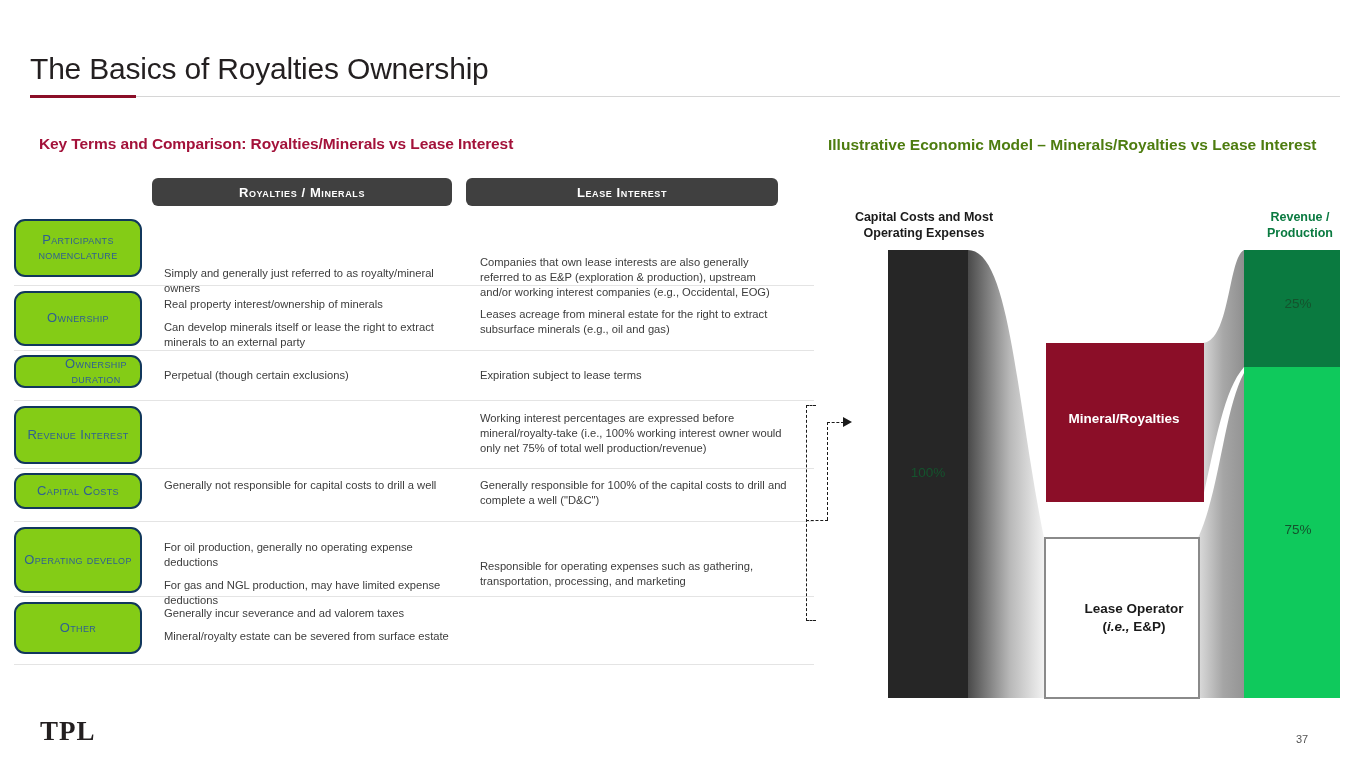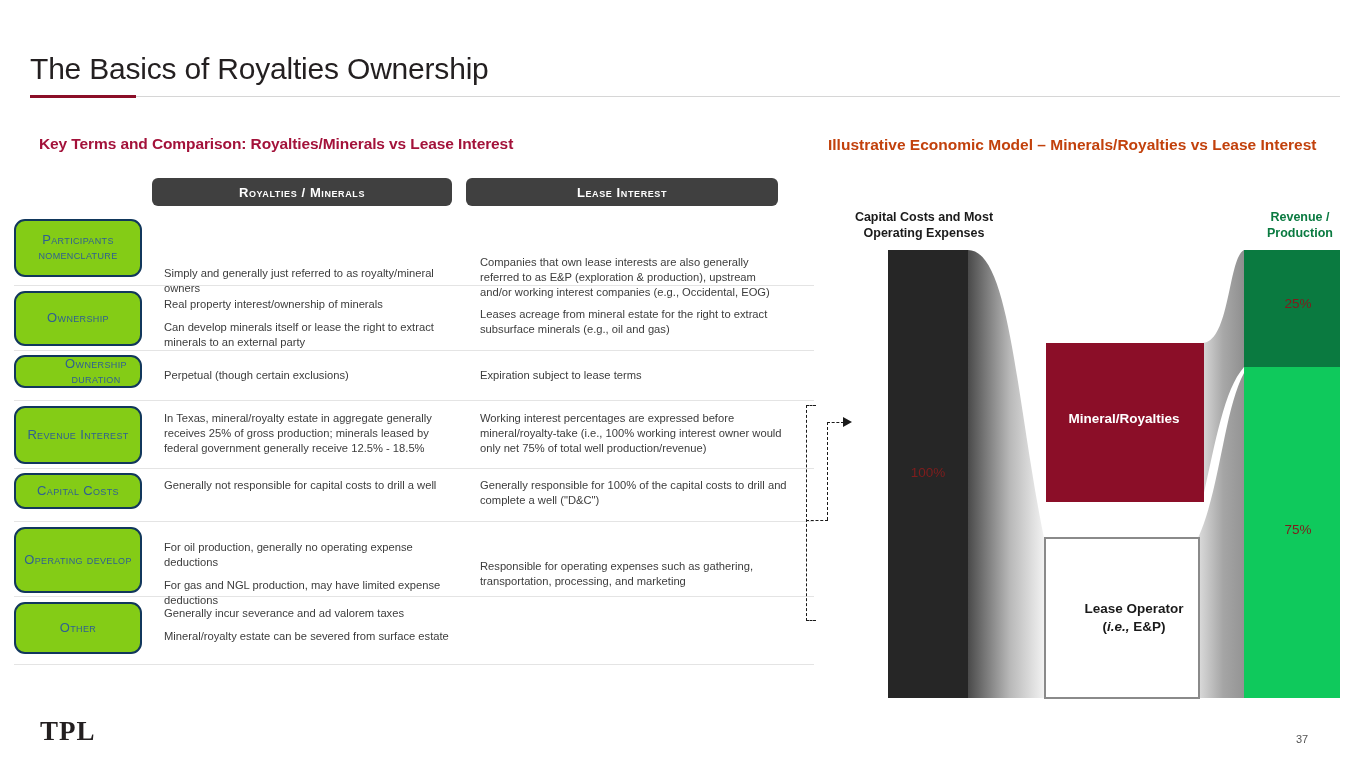--- a/index.html
+++ b/index.html
@@ -109,21 +109,21 @@
     position:absolute;left:37px;top:12px;
     width:0;height:0;
     border-top:5px solid transparent;
     border-bottom:5px solid transparent;
     border-left:9px solid #1a1a1a;
   }
 
   
   #right-heading{
     position:absolute;left:828px;top:135px;width:500px;
-    font-size:15.5px;font-weight:bold;color:#c2410c;
+    font-size:15.5px;font-weight:bold;color:#4d7c0f;
     line-height:1.35;
   }
   .diag-cap{
     position:absolute;font-size:12.5px;font-weight:bold;
     text-align:center;line-height:1.25;
   }
   #cap-left{left:830px;top:210px;width:188px;color:#1a1a1a;}
   #cap-right{left:1244px;top:210px;width:112px;color:#0a7a40;}
 
   #diagram{position:absolute;left:820px;top:240px;width:545px;height:470px;}
@@ -135,21 +135,21 @@
   #lbl-mineral{
     left:1046px;top:411px;width:156px;
     font-size:13.5px;color:#ffffff;
   }
   #lbl-operator{
     left:1046px;top:600px;width:176px;
     font-size:13.5px;color:#1a1a1a;line-height:1.3;
   }
   #lbl-operator i{font-style:italic;}
   .pct{
-    position:absolute;font-size:13.5px;color:#7f1d1d;text-align:center;
+    position:absolute;font-size:13.5px;color:#14532d;text-align:center;
   }
   #pct-100{left:888px;top:465px;width:80px;}
   #pct-25{left:1258px;top:296px;width:80px;}
   #pct-75{left:1258px;top:522px;width:80px;}
 
   
   #logo{
     position:absolute;left:40px;top:716px;
     font-family:"Liberation Serif", serif;
     font-size:27px;font-weight:bold;color:#231f20;
@@ -206,23 +206,20 @@
       <p>Perpetual (though certain exclusions)</p>
     </div>
     <div class="cell c2" style="top:17px;">
       <p>Expiration subject to lease terms</p>
     </div>
   </div>
 
   <div class="row" style="top:223px;height:68px;">
     <div class="label-box" style="top:5px;height:58px;">
       <span class="lbl">Revenue Interest</span>
-    </div>
-    <div class="cell c1" style="top:10px;">
-      <p>In Texas, mineral/royalty estate in aggregate generally receives 25% of gross production; minerals leased by federal government generally receive 12.5% - 18.5%</p>
     </div>
     <div class="cell c2" style="top:10px;">
       <p>Working interest percentages are expressed before mineral/royalty-take (i.e., 100% working interest owner would only net 75% of total well production/revenue)</p>
     </div>
   </div>
 
   <div class="row" style="top:291px;height:53px;">
     <div class="label-box" style="top:4px;height:36px;">
       <span class="lbl">Capital Costs</span>
     </div>

